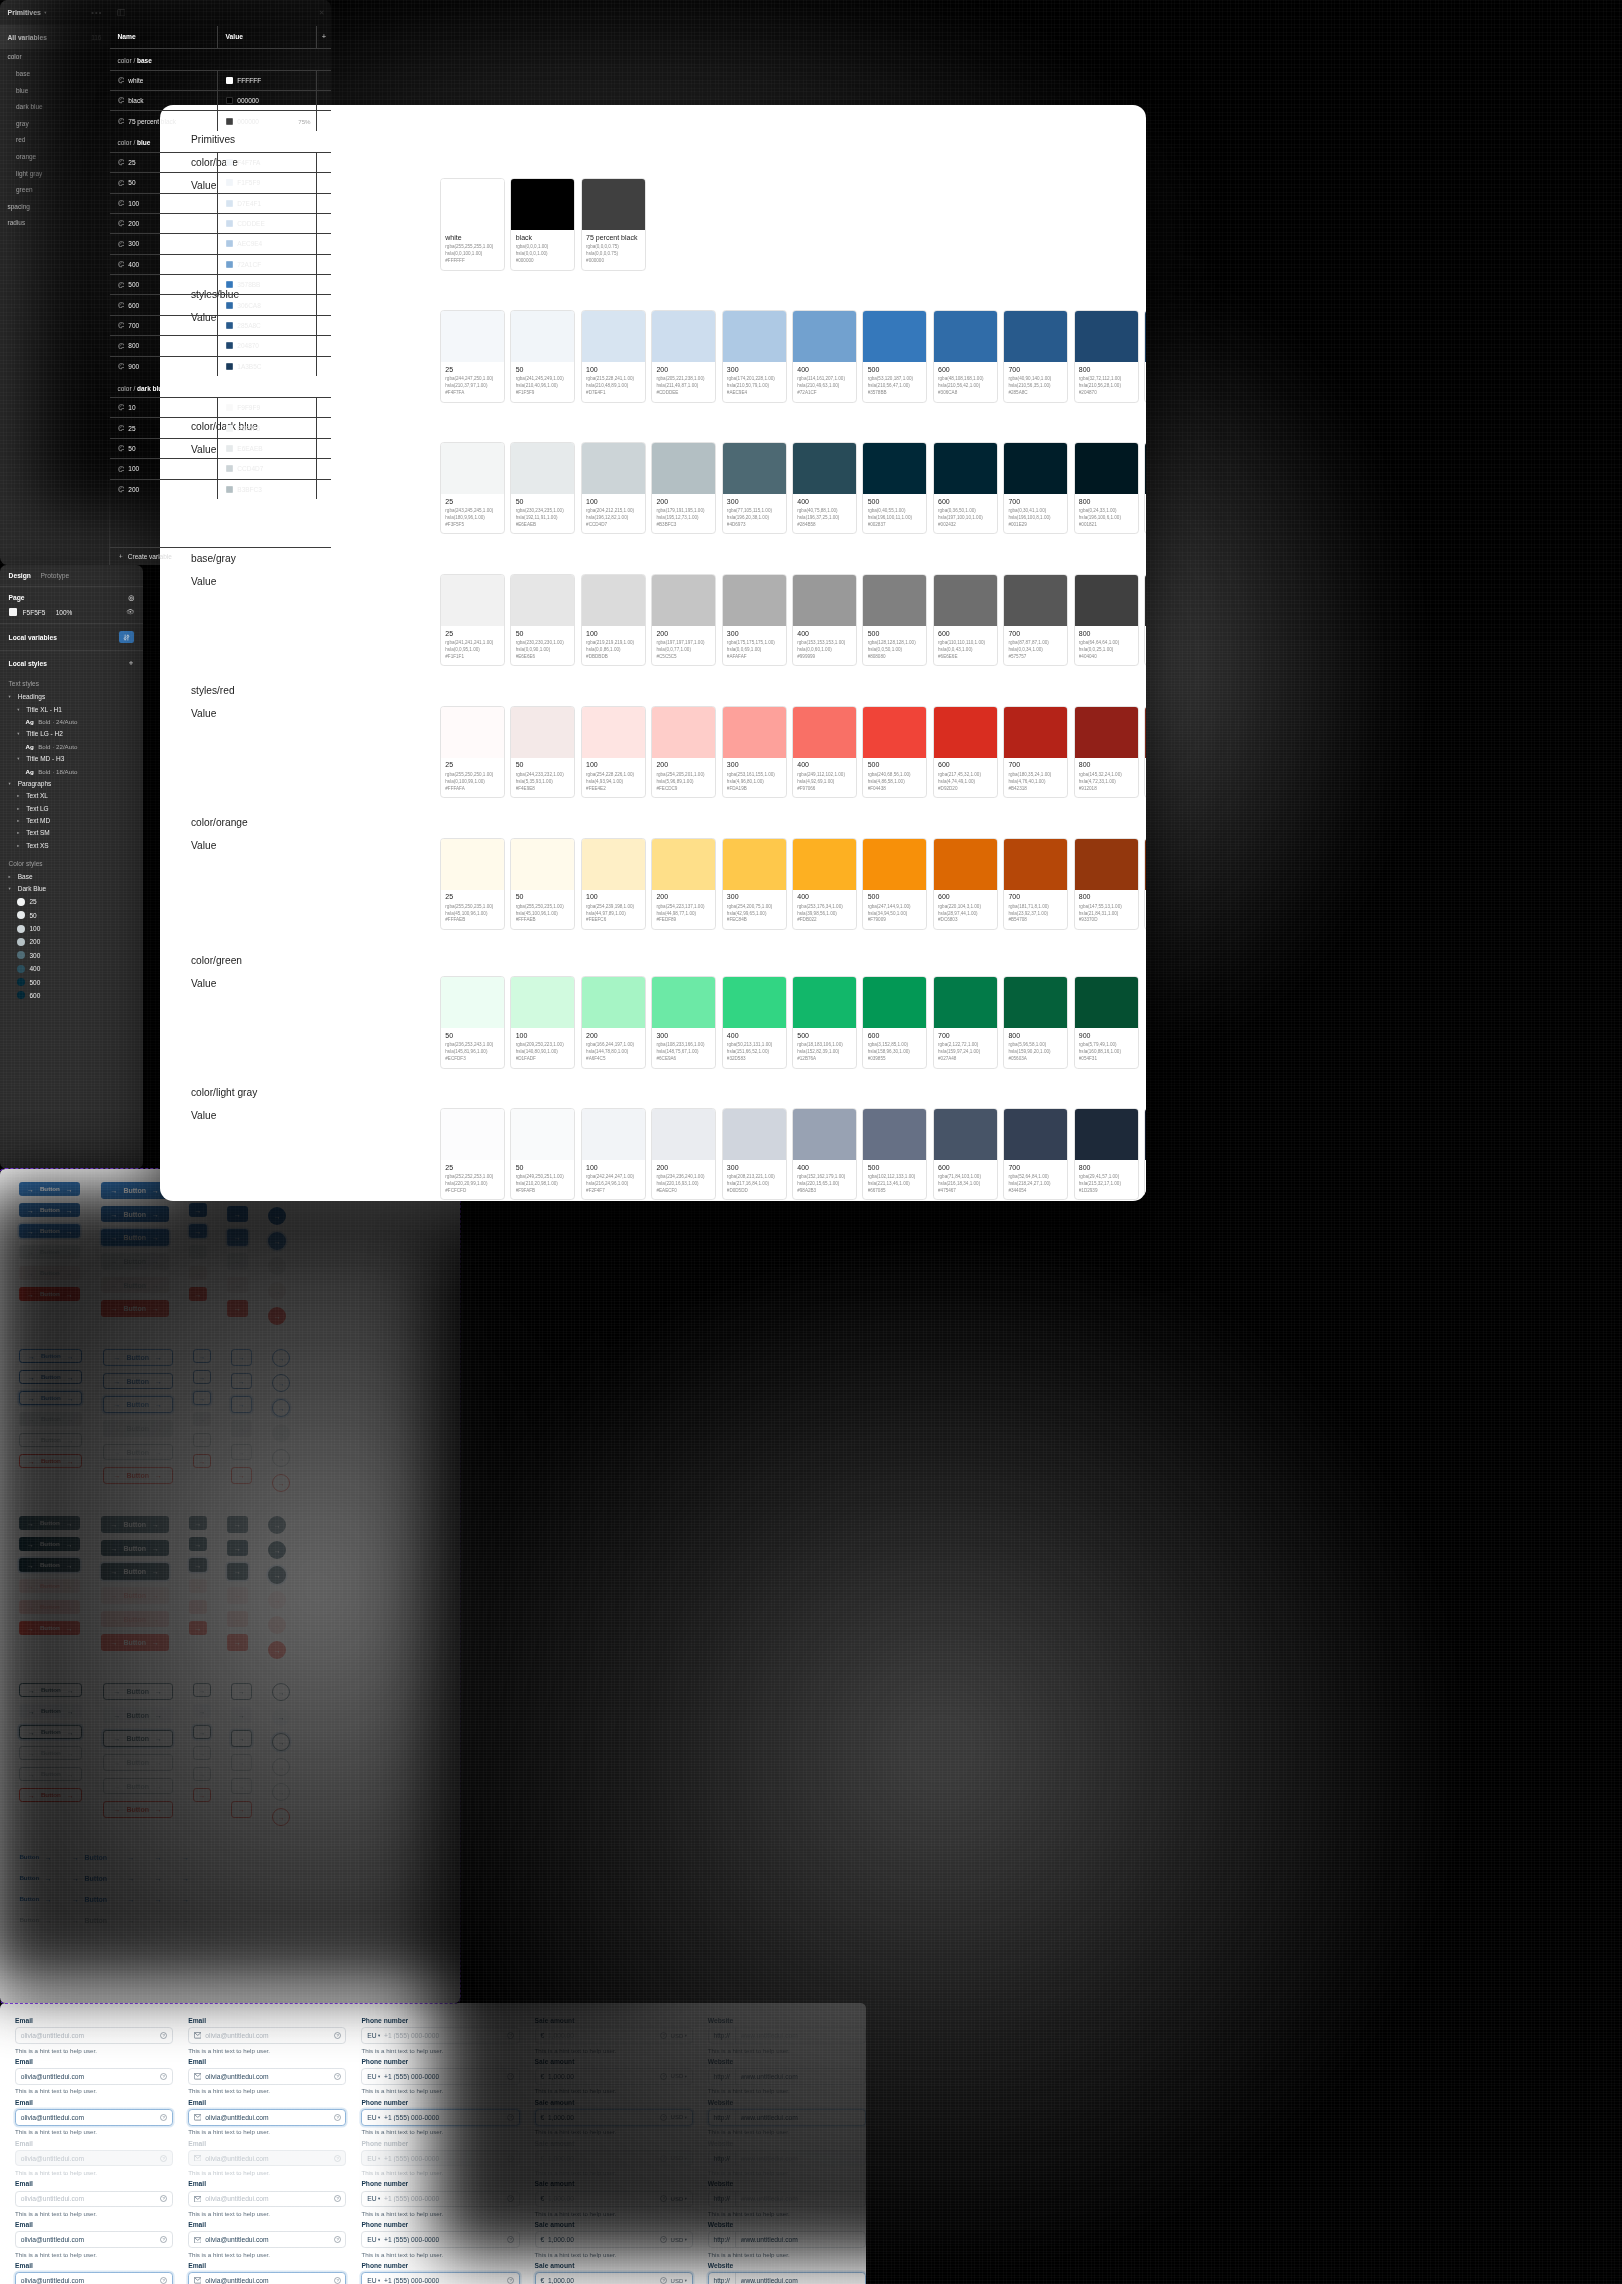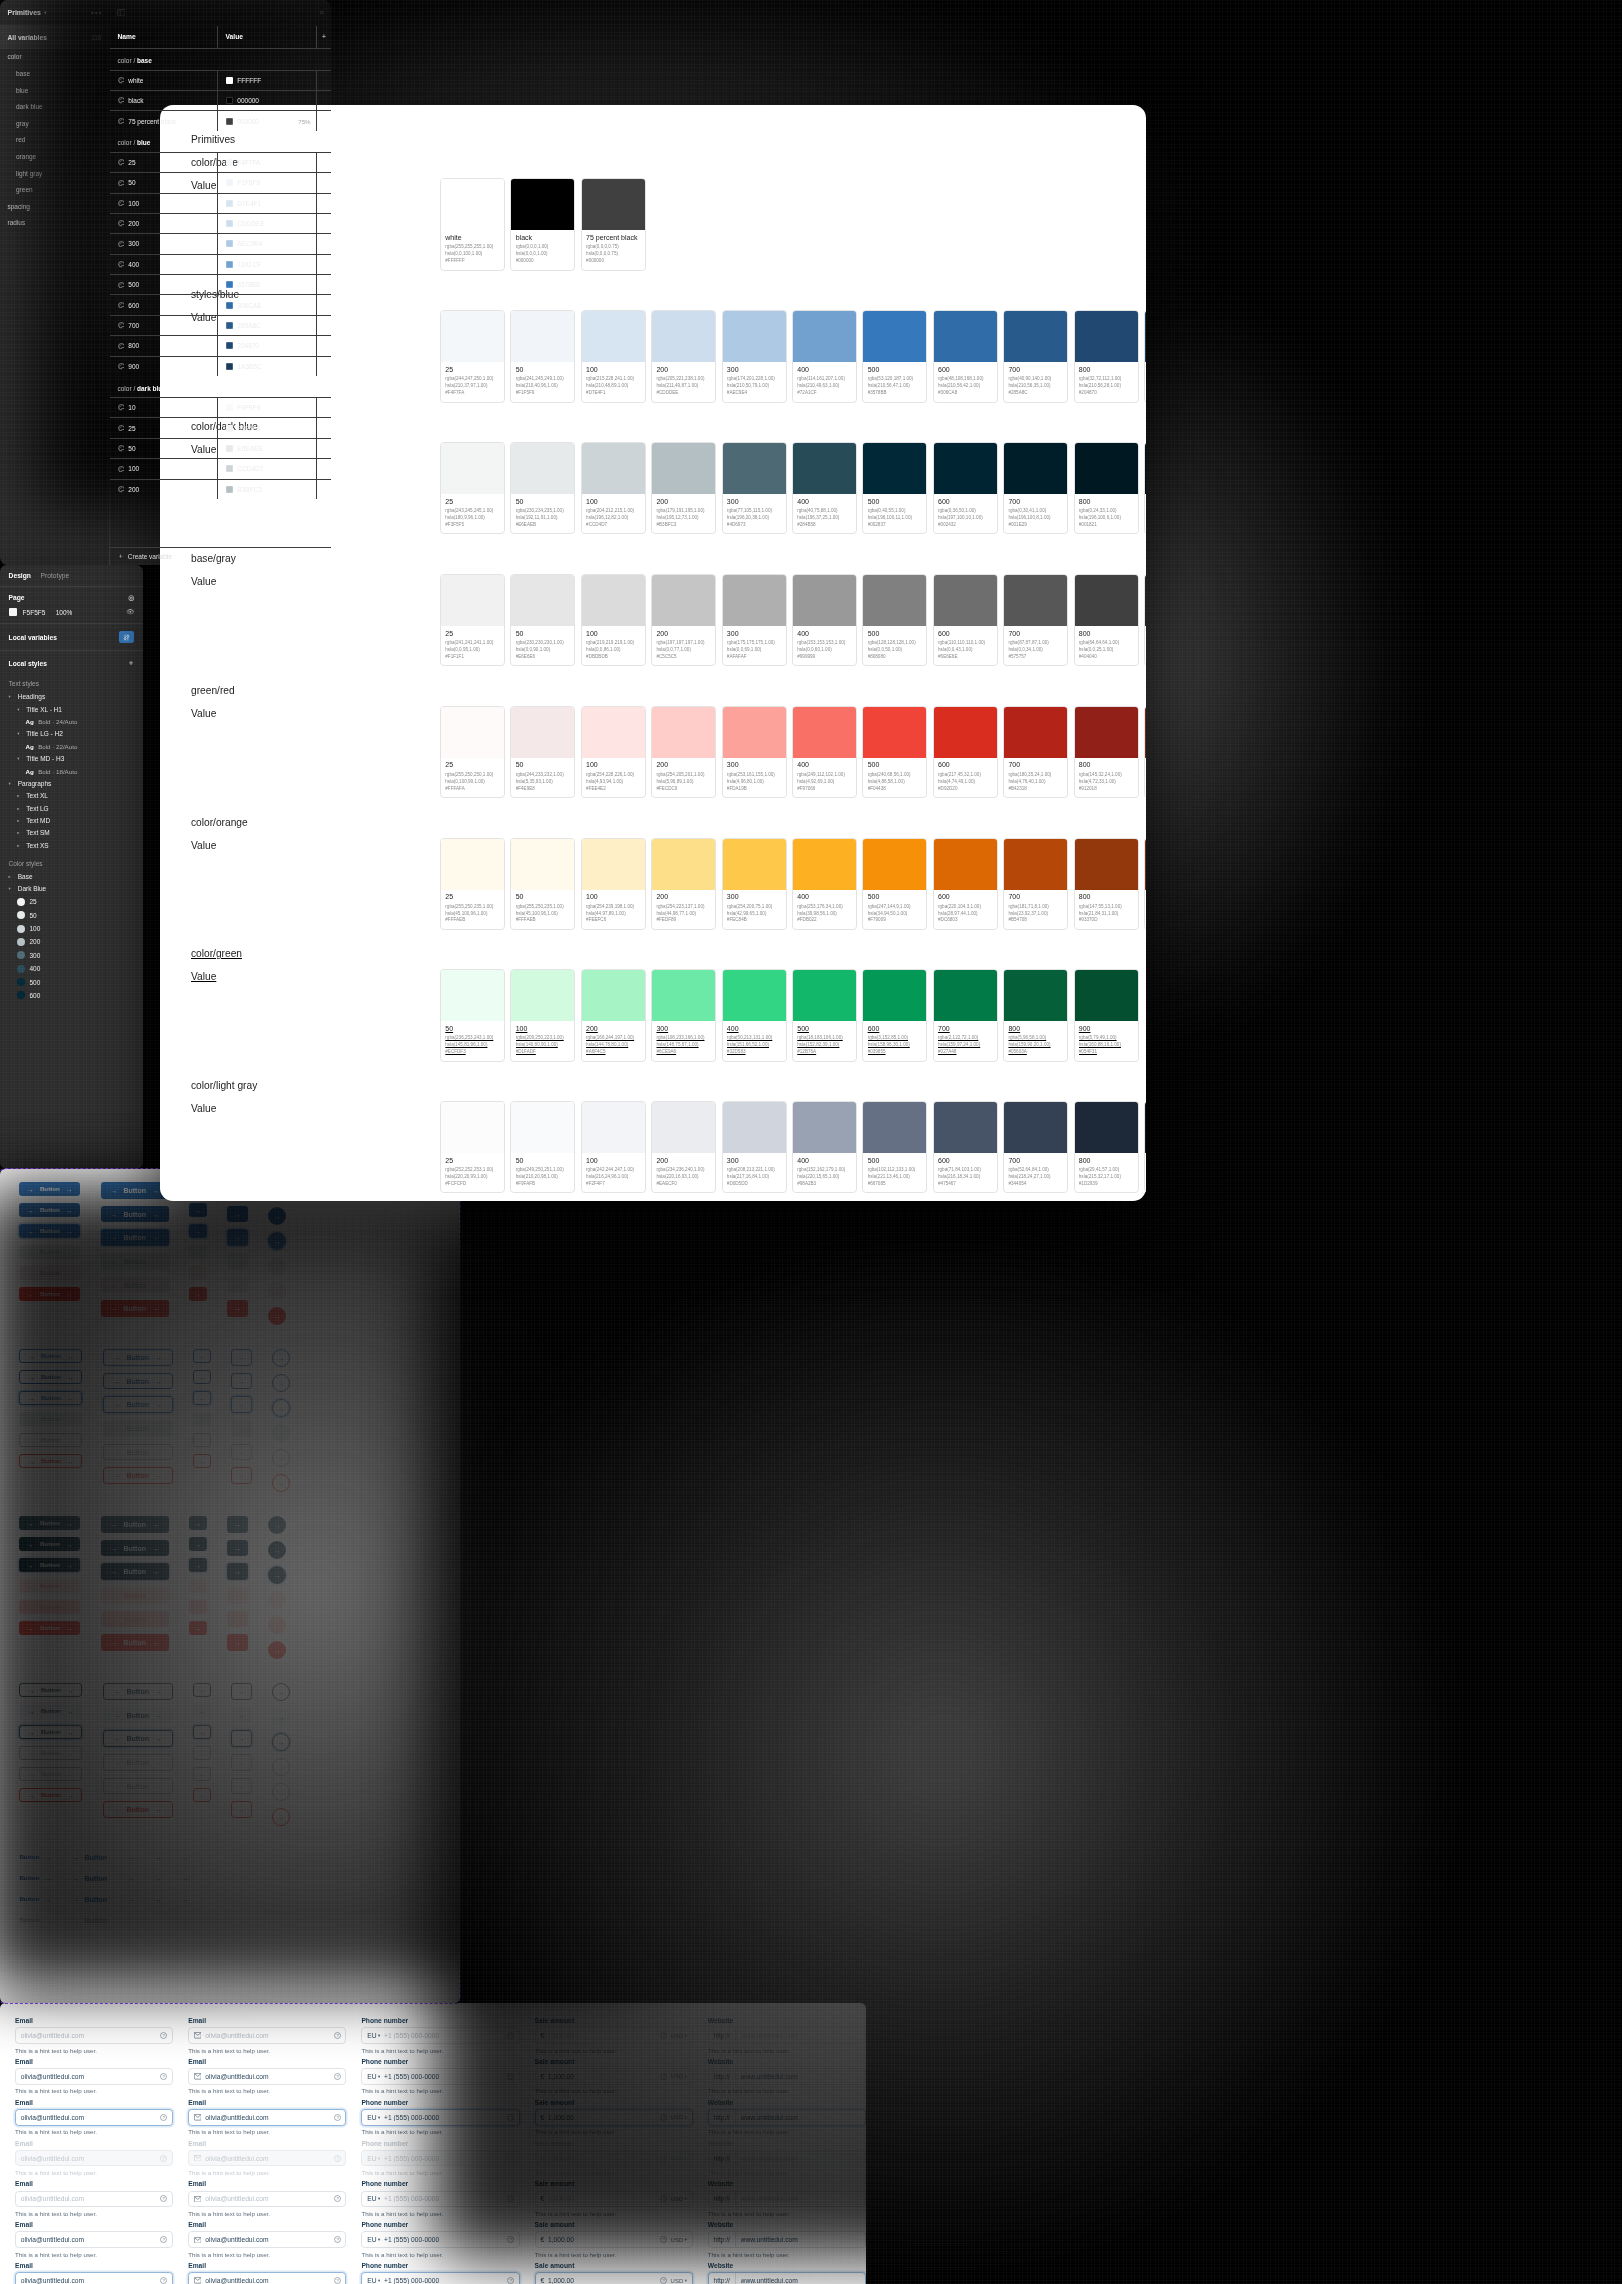--- a/index.html
+++ b/index.html
@@ -477,21 +477,21 @@
               <div class="meta">
                 <div class="nm">900</div>
                 <div class="vl">rgba(38,38,38,1.00)</div>
                 <div class="vl">hsla(0,0,15,1.00)</div>
                 <div class="vl">#262626</div>
               </div>
             </div>
           </div>
         </div>
         <div class="sec" style="margin-top: 18.3px;">
-          <div class="sec-title">green/red</div>
+          <div class="sec-title">styles/red</div>
           <div class="row-lbl" style="margin-top: 12px;">Value</div>
           <div class="swrow" style="margin-top: -13px;">
             <div class="sw">
               <div class="chip" style="background: rgb(255, 250, 250);"></div>
               <div class="meta">
                 <div class="nm">25</div>
                 <div class="vl">rgba(255,250,250,1.00)</div>
                 <div class="vl">hsla(0,100,99,1.00)</div>
                 <div class="vl">#FFFAFA</div>
               </div>
@@ -686,21 +686,21 @@
               <div class="chip" style="background: rgb(122, 46, 12);"></div>
               <div class="meta">
                 <div class="nm">900</div>
                 <div class="vl">rgba(122,46,12,1.00)</div>
                 <div class="vl">hsla(21,82,26,1.00)</div>
                 <div class="vl">#7A2E0C</div>
               </div>
             </div>
           </div>
         </div>
-        <div class="sec" style="margin-top: 18px; text-decoration: underline;">
+        <div class="sec" style="margin-top: 25px;">
           <div class="sec-title">color/green</div>
           <div class="row-lbl" style="margin-top: 12px;">Value</div>
           <div class="swrow" style="margin-top: -13px;">
             <div class="sw">
               <div class="chip" style="background: rgb(236, 253, 243);"></div>
               <div class="meta">
                 <div class="nm">50</div>
                 <div class="vl">rgba(236,253,243,1.00)</div>
                 <div class="vl">hsla(145,81,96,1.00)</div>
                 <div class="vl">#ECFDF3</div>

